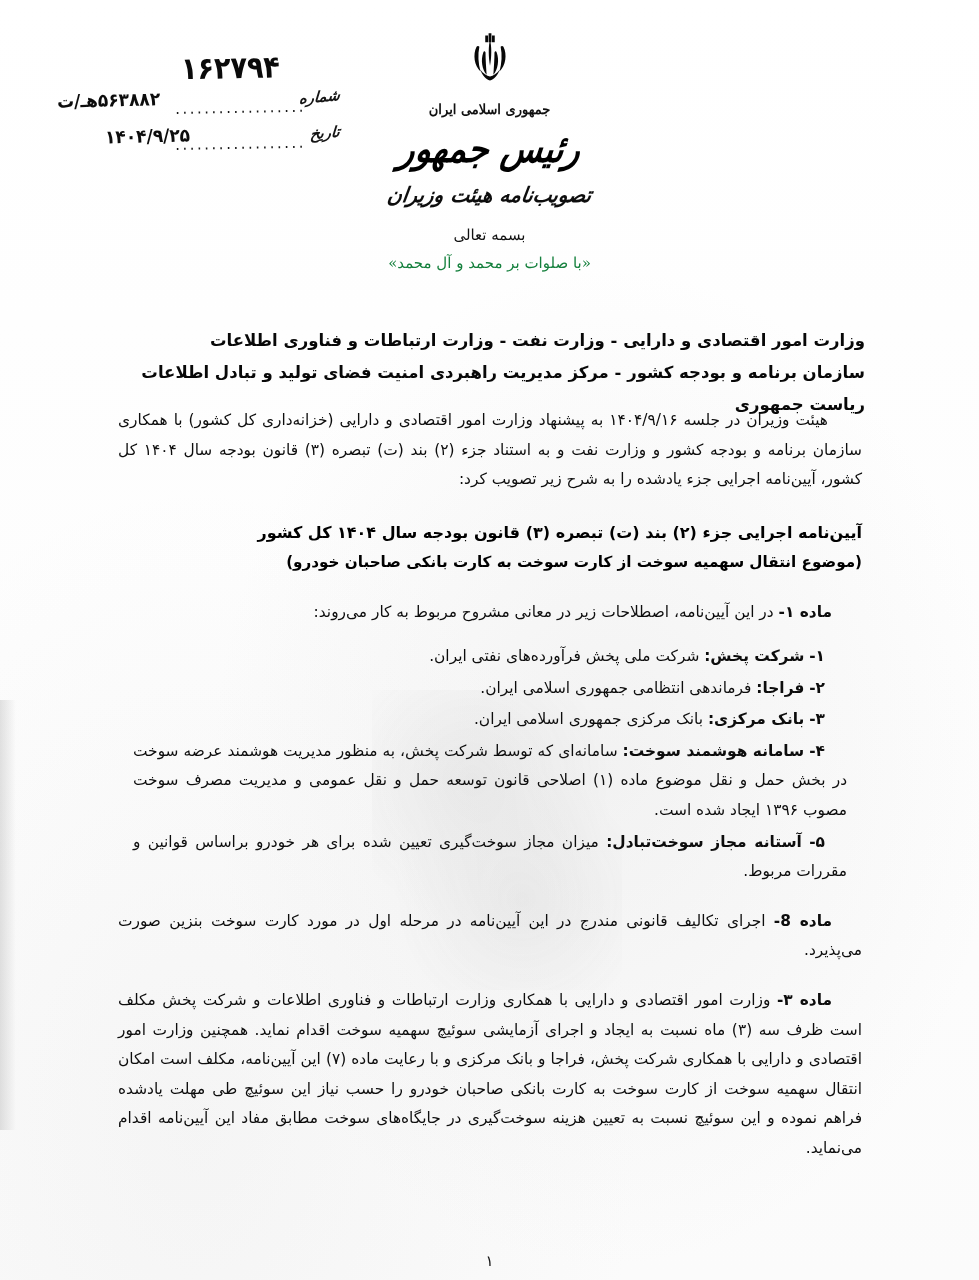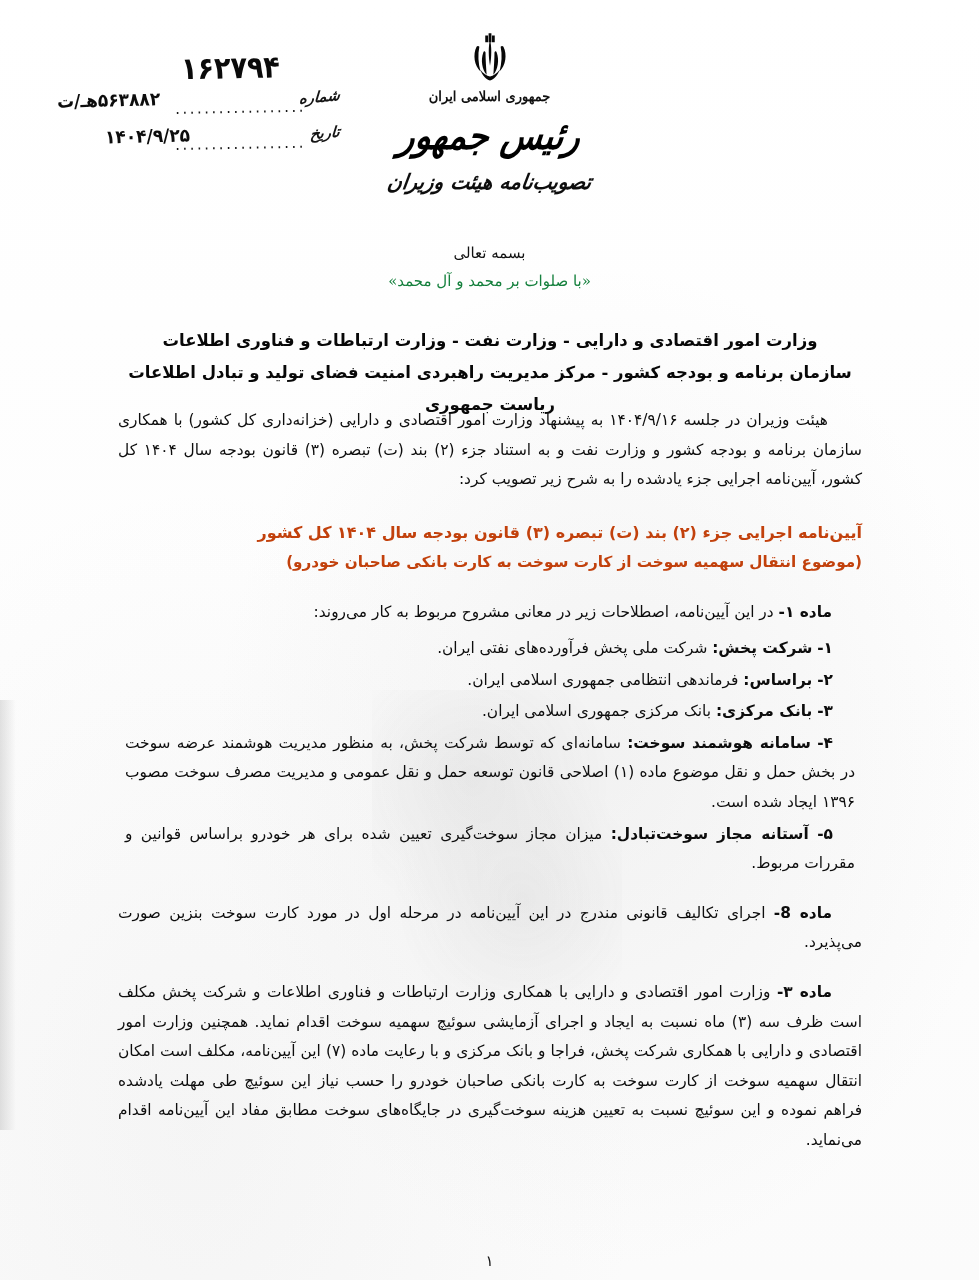--- a/index.html
+++ b/index.html
@@ -124,21 +124,21 @@
     text-align: center;
   }
   .emblem {
     display: block;
     margin: 0 auto;
     width: 56px;
     height: 56px;
   }
   .emblem svg { display: block; width: 56px; height: 56px; }
   .republic-line {
-    margin-top: 3px;
+    margin-top: 16px;
     font-size: 13px;
     font-weight: 700;
     color: #101010;
     font-family: "DejaVu Serif", serif;
     transform: scaleY(1.05);
   }
   .president-line {
     margin-top: 12px;
     font-size: 34px;
     font-weight: 700;
@@ -155,21 +155,21 @@
     font-style: italic;
     color: #0d0d0d;
     font-family: "DejaVu Serif", serif;
     transform: skewX(-8deg) scaleY(1.05);
   }
 
   
   .invocation {
     position: absolute;
     left: 0;
-    top: 240px;
+    top: 222px;
     width: 979px;
     text-align: center;
     line-height: 1.85;
   }
   .invocation .besmeh {
     font-size: 15px;
     color: #121212;
     font-family: "DejaVu Serif", serif;
   }
   .invocation .salavat {
@@ -177,21 +177,21 @@
     color: #15803d;
     font-family: "DejaVu Serif", serif;
   }
 
   
   .recipients {
     position: absolute;
     left: 115px;
     top: 325px;
     width: 750px;
-    text-align: center;
+    text-align: right;
     font-weight: 700;
     font-size: 16.5px;
     line-height: 1.95;
     color: #080808;
     font-family: "DejaVu Sans", sans-serif;
   }
 
   
   .body-block {
     position: absolute;
@@ -213,26 +213,26 @@
     text-align-last: right;
   }
 
   .reg-title {
     margin: 22px 0 20px 0;
     text-align: center;
     font-weight: 700;
     font-size: 16px;
     line-height: 1.95;
     text-indent: 0;
-    color: #c2410c;
+    color: #000000;
   }
   .reg-title .sub { font-size: 15.2px; }
 
   .def-list {
-    margin: 7px;
+    margin: 15px;
     padding: 0;
     list-style: none;
   }
   .def-item {
     margin: 0 0 2px 0;
     text-indent: 22px;
     text-align: justify;
     text-align-last: right;
   }
   .def-item .term { font-weight: 700; }
@@ -323,21 +323,21 @@
 
     <p class="article">
       <span class="art-label">ماده ۱-</span> <span>در این آیین‌نامه، اصطلاحات زیر در معانی مشروح مربوط به کار می‌روند:</span>
     </p>
 
     <ul class="def-list">
       <li class="def-item">
         <span class="num">۱-</span> <span class="term">شرکت پخش:</span> <span>شرکت ملی پخش فرآورده‌های نفتی ایران.</span>
       </li>
       <li class="def-item">
-        <span class="num">۲-</span> <span class="term">براساس:</span> <span>فرماندهی انتظامی جمهوری اسلامی ایران.</span>
+        <span class="num">۲-</span> <span class="term">فراجا:</span> <span>فرماندهی انتظامی جمهوری اسلامی ایران.</span>
       </li>
       <li class="def-item">
         <span class="num">۳-</span> <span class="term">بانک مرکزی:</span> <span>بانک مرکزی جمهوری اسلامی ایران.</span>
       </li>
       <li class="def-item">
         <span class="num">۴-</span> <span class="term">سامانه هوشمند سوخت:</span> <span>سامانه‌ای که توسط شرکت پخش، به منظور مدیریت هوشمند عرضه سوخت در بخش حمل و نقل موضوع ماده (۱) اصلاحی قانون توسعه حمل و نقل عمومی و مدیریت مصرف سوخت مصوب ۱۳۹۶ ایجاد شده است.</span>
       </li>
       <li class="def-item">
         <span class="num">۵-</span> <span class="term">آستانه مجاز سوخت‌تبادل:</span> <span>میزان مجاز سوخت‌گیری تعیین شده برای هر خودرو براساس قوانین و مقررات مربوط.</span>
       </li>

